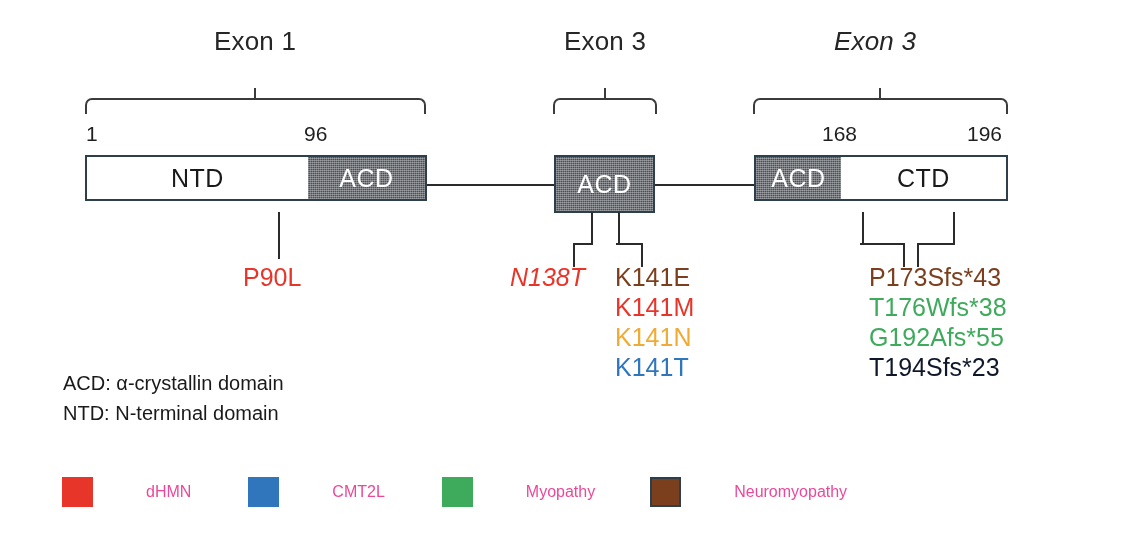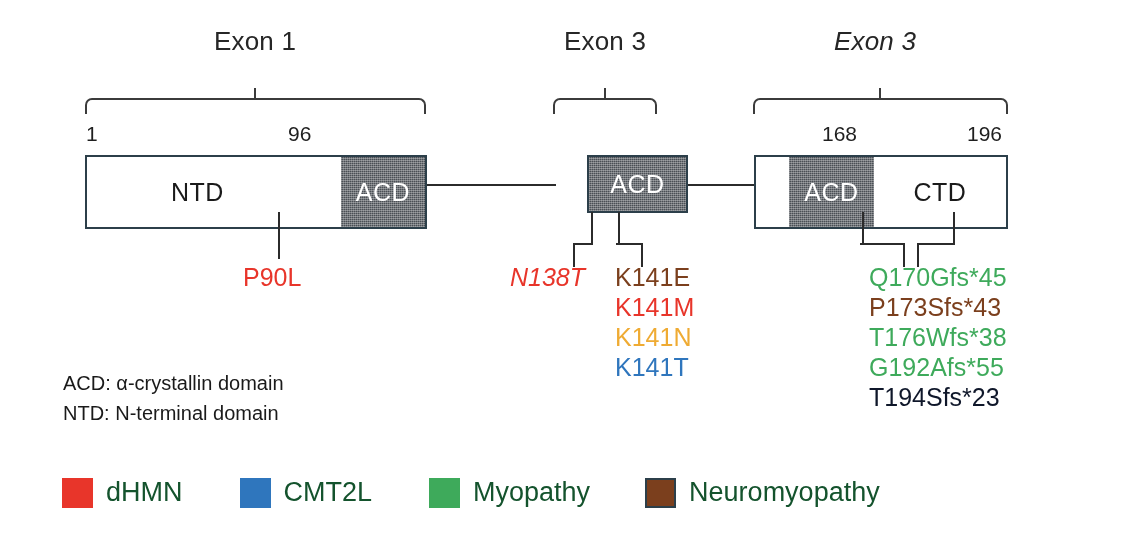--- a/index.html
+++ b/index.html
@@ -66,26 +66,25 @@
   .dom-white {
     background: #ffffff;
     color: #1a1a1a;
   }
   .dom-acd {
     color: #ffffff;
     background-color: #4a4f55;
     background-image:
       repeating-linear-gradient(0deg, rgba(255,255,255,0.30) 0px, rgba(255,255,255,0.30) 1px, rgba(0,0,0,0) 1px, rgba(0,0,0,0) 2px),
       repeating-linear-gradient(90deg, rgba(255,255,255,0.22) 0px, rgba(255,255,255,0.22) 1px, rgba(0,0,0,0) 1px, rgba(0,0,0,0) 2px);
-    margin-left: 33px;
   }
   .dom-split {
     box-sizing: border-box;
     border: 2.2px solid #2c3f4a;
-    height: 74px;
+    height: 46px;
     display: flex;
     align-items: stretch;
   }
   .dom-split > div {
     display: flex;
     align-items: center;
     justify-content: center;
     font-size: 25px;
     letter-spacing: 0.5px;
   }
@@ -126,22 +125,23 @@
     align-items: center;
     white-space: nowrap;
   }
   .swatch {
     width: 31px;
     height: 30px;
     box-sizing: border-box;
     margin-right: 13px;
   }
   .legend-label {
-    font-size: 27px;
-    color: #14532d;
+    font-size: 16px;
+    color: #ec4899;
+    margin-left: 40px;
   }
 </style>
 </head>
 <body>
 
 <div id="canvas">
 
   <div class="abs exon-title" style="left:125px; top:26px; width:260px;">Exon 1</div>
   <div class="abs exon-title" style="left:505px; top:26px; width:200px;">Exon 3</div>
   <div class="abs exon-title" style="left:775px; top:26px; width:200px;font-style:italic;">Exon 3</div>
@@ -149,21 +149,21 @@
   <div class="abs bracket" style="left:85px; top:98px; width:341px;"></div>
   <div class="abs bracket-tick" style="left:254px; top:88px;"></div>
 
   <div class="abs bracket" style="left:553px; top:98px; width:104px;"></div>
   <div class="abs bracket-tick" style="left:604px; top:88px;"></div>
 
   <div class="abs bracket" style="left:753px; top:98px; width:255px;"></div>
   <div class="abs bracket-tick" style="left:879px; top:88px;"></div>
 
   <div class="abs resnum" style="left:86px; top:122px;">1</div>
-  <div class="abs resnum" style="left:288px; top:122px;">96</div>
+  <div class="abs resnum" style="left:304px; top:122px;">96</div>
   <div class="abs resnum" style="left:822px; top:122px;">168</div>
   <div class="abs resnum" style="left:967px; top:122px;">196</div>
 
   <div class="abs linker" style="left:425px; top:184px; width:131px;"></div>
   <div class="abs linker" style="left:654px; top:184px; width:102px;"></div>
 
   <div class="abs dom-split" style="left:85px; top:155px; width:342px;">
     <div class="dom-white" style="flex:0 0 221px;">NTD</div>
     <div class="dom-acd" style="flex:1 1 auto;">ACD</div>
   </div>
@@ -198,21 +198,20 @@
   <div class="abs mut" style="left: 510px; top: 262px; color: rgb(232, 53, 42); font-style: italic;">N138T</div>
 
   <div class="abs mut-col" style="left:615px; top:262px;">
     <div class="mut" style="color: rgb(123, 63, 29);">K141E</div>
     <div class="mut" style="color: rgb(232, 53, 42);">K141M</div>
     <div class="mut" style="color: rgb(239, 171, 51);">K141N</div>
     <div class="mut" style="color: rgb(47, 118, 189);">K141T</div>
   </div>
 
   <div class="abs mut-col" style="left:869px; top:262px;">
-    <div class="mut" style="color: rgb(62, 170, 91);">Q170Gfs*45</div>
     <div class="mut" style="color: rgb(123, 63, 29);">P173Sfs*43</div>
     <div class="mut" style="color: rgb(62, 170, 91);">T176Wfs*38</div>
     <div class="mut" style="color: rgb(62, 170, 91);">G192Afs*55</div>
     <div class="mut" style="color: #0f172a;">T194Sfs*23</div>
   </div>
 
   <div class="abs" style="left:63px; top:368px;">
     <div class="abbr">ACD: α-crystallin domain</div>
     <div class="abbr">NTD: N-terminal domain</div>
   </div>

